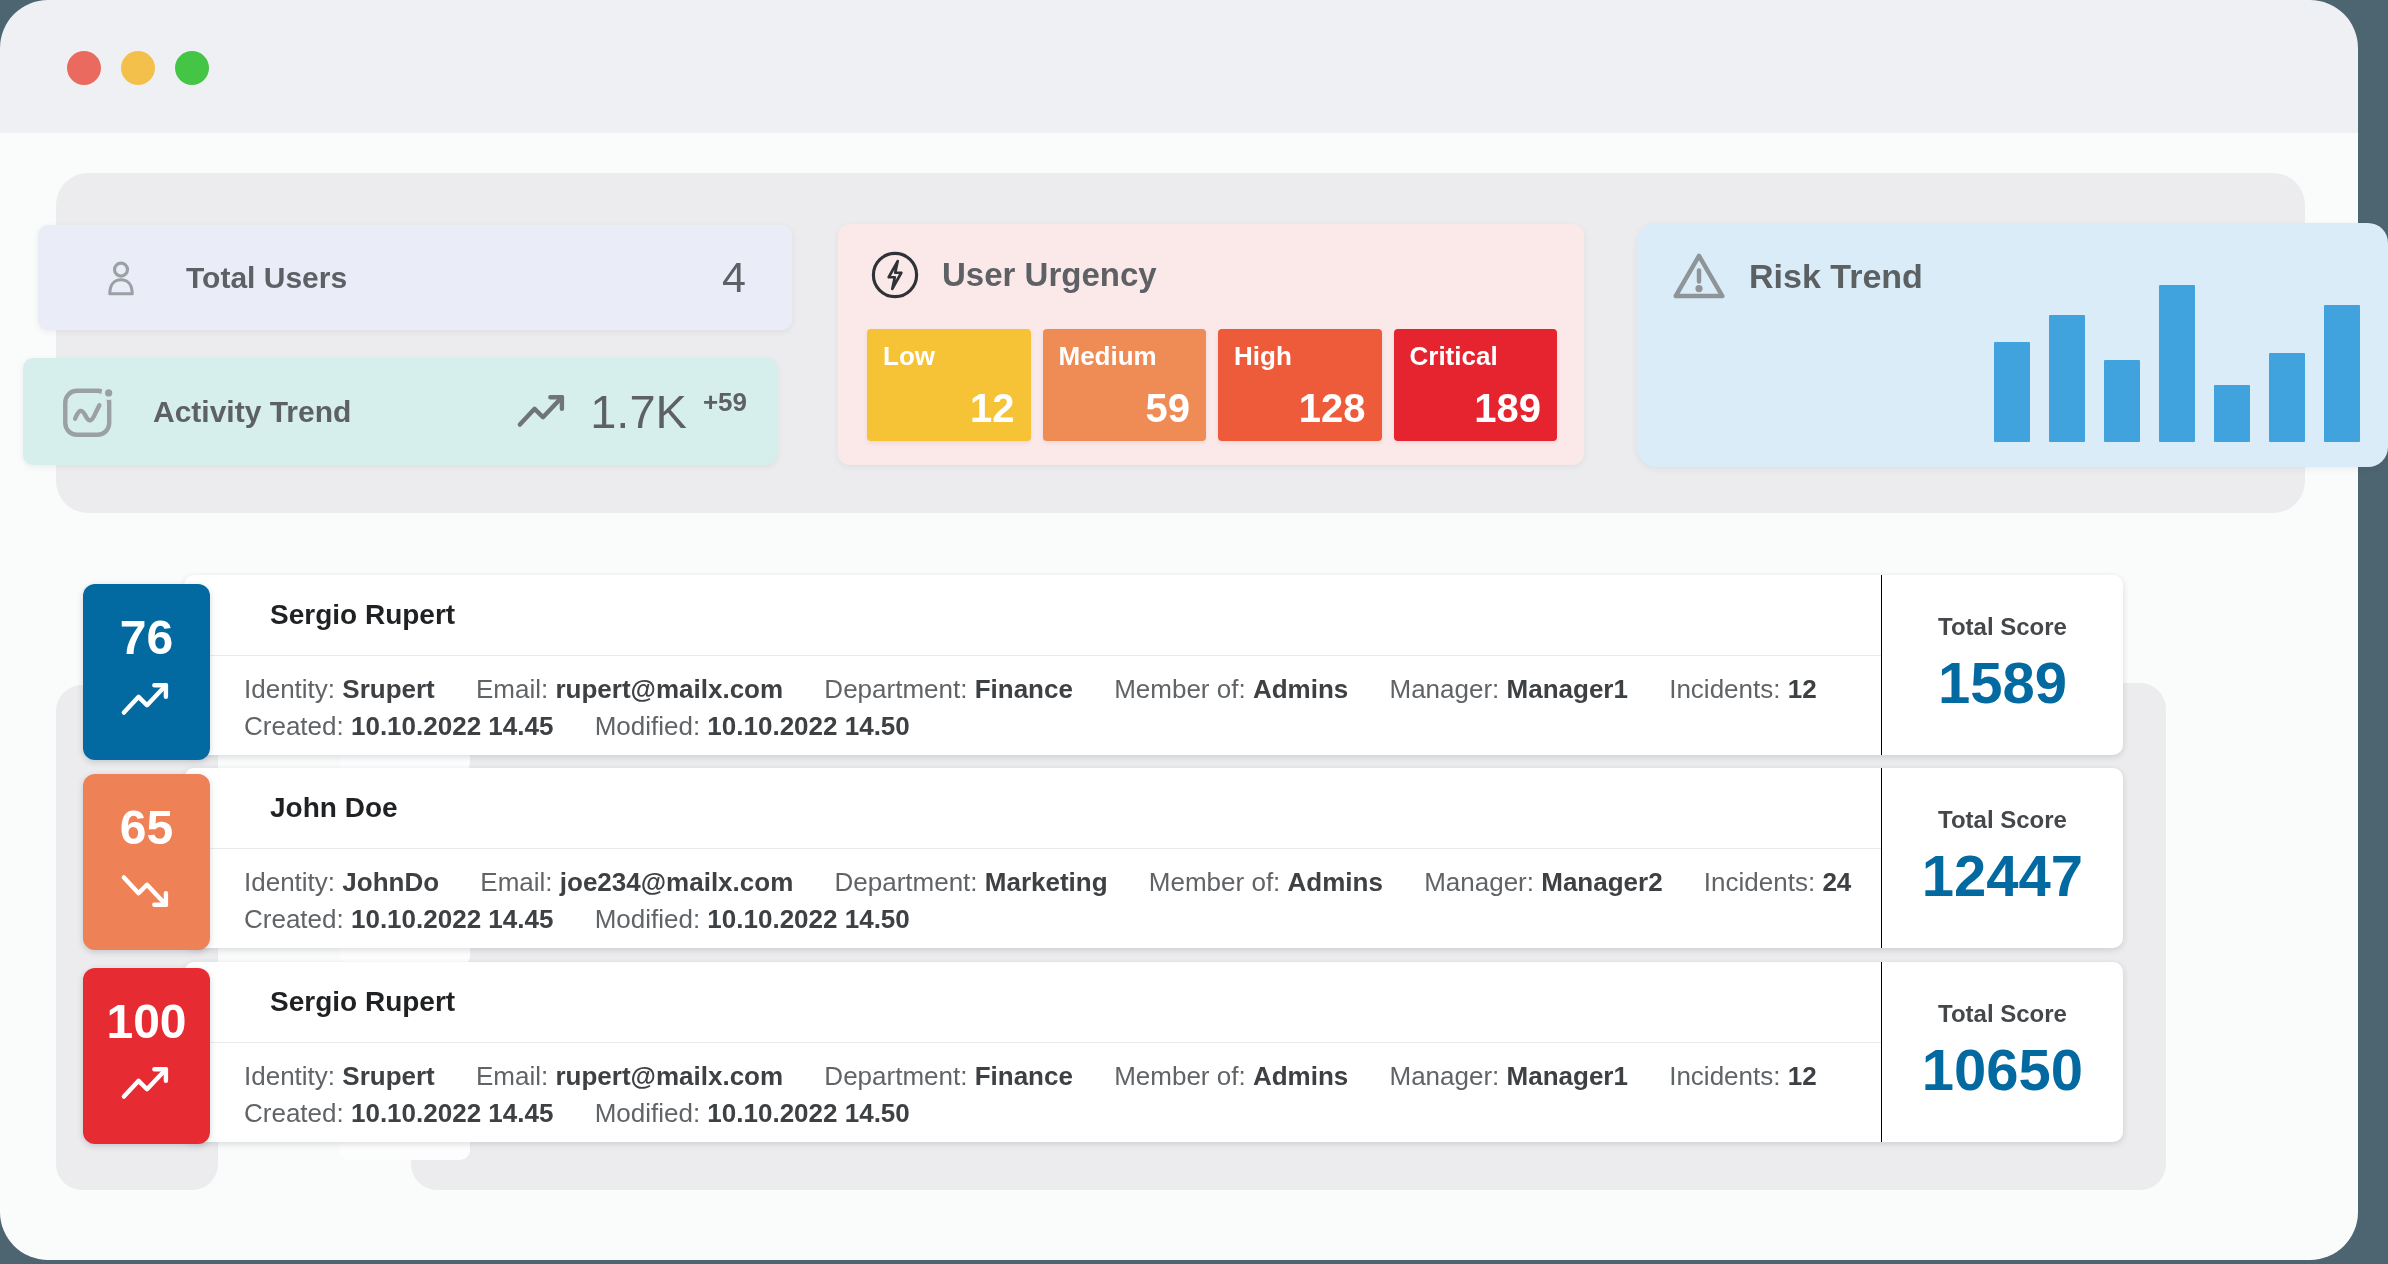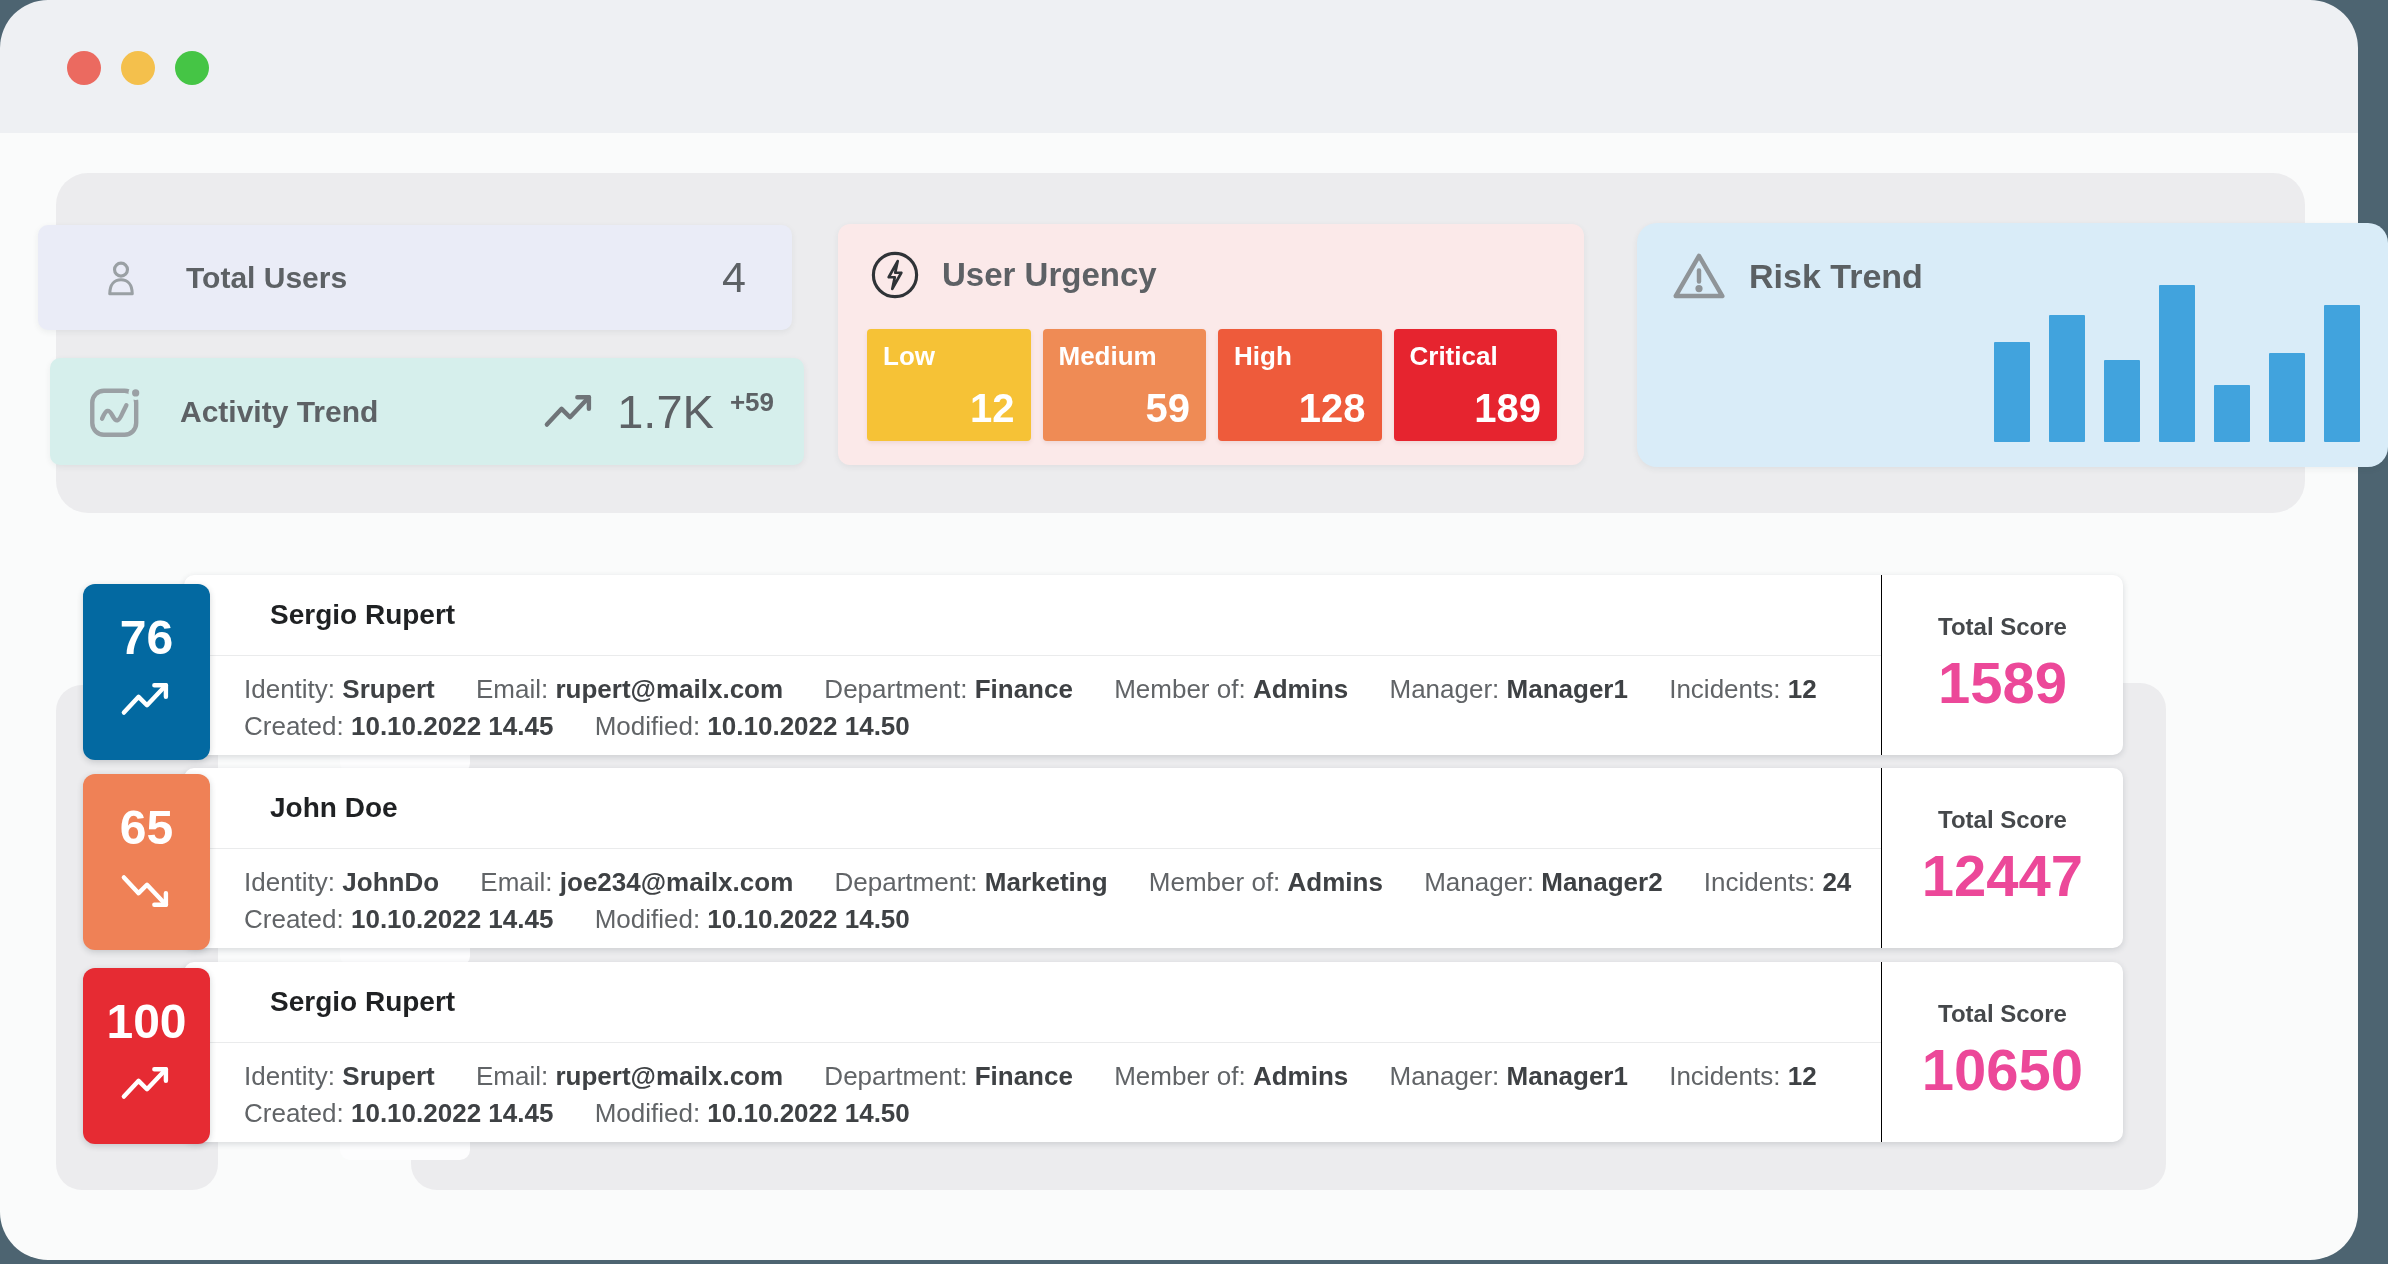--- a/index.html
+++ b/index.html
@@ -16,21 +16,21 @@
   
   .backing{position:absolute;background:#ececee;border-radius:32px;}
   .top-backing{left:56px;top:173px;width:2249px;height:340px;}
   .left-backing{left:56px;top:685px;width:162px;height:505px;border-radius:26px;}
   .main-backing{left:411px;top:683px;width:1755px;height:507px;border-radius:26px;}
 
   
   .card{position:absolute;box-shadow:0 2px 6px rgba(40,50,60,.07);}
   .card-users{left:38px;top:225px;width:754px;height:105px;border-radius:10px;background:#eaecf7;
               display:flex;align-items:center;padding:0 46px 0 62px;box-sizing:border-box;}
-  .card-activity{left:50px;top:358px;width:754px;height:107px;border-radius:10px;background:#d6efec;
+  .card-activity{left:23px;top:358px;width:754px;height:107px;border-radius:10px;background:#d6efec;
               display:flex;align-items:center;padding:0 30px 0 34px;box-sizing:border-box;}
   .stat-label{font-size:30px;font-weight:bold;color:#5d6165;}
   .card-users .stat-label{margin-left:44px;}
   .card-activity .stat-label{margin-left:34px;}
   .users-value{margin-left:auto;font-size:43px;color:#5d6165;}
   .activity-right{margin-left:auto;display:flex;align-items:center;}
   .activity-value{font-size:47px;color:#5d6165;margin-left:18px;}
   .activity-delta{font-size:26px;font-weight:bold;color:#5d6165;margin-left:16px;transform:translateY(-9px);}
 
   .card-urgency{left:838px;top:224px;width:746px;height:241px;border-radius:12px;background:#fbe9e9;box-sizing:border-box;}
@@ -54,21 +54,21 @@
   .row-main{flex:1;min-width:0;}
   .name-band{height:80px;border-bottom:1px solid #eaebec;display:flex;align-items:center;
              padding-left:86px;font-size:28px;font-weight:bold;color:#1f2123;}
   .details{padding:15px 0 0 60px;font-size:26px;color:#5f6266;line-height:37px;white-space:nowrap;}
   .pair{margin-right:34px;}
   .pair .lbl{color:#616467;}
   .pair .val{font-weight:bold;color:#3e4144;}
   .row-score{width:242px;border-left:1px solid #000000;display:flex;flex-direction:column;
              align-items:center;padding-top:38px;box-sizing:border-box;}
   .score-label{font-size:24px;font-weight:bold;color:#45484b;}
-  .score-value{font-size:58px;font-weight:bold;color:#ec4899;margin-top:8px;}
+  .score-value{font-size:58px;font-weight:bold;color:#0369a1;margin-top:8px;}
 
   .badge{position:absolute;left:83px;width:127px;height:176px;border-radius:12px;
          display:flex;flex-direction:column;align-items:center;box-shadow:0 2px 6px rgba(40,50,60,.20);}
   .badge-num{font-size:48px;font-weight:bold;color:#fff;margin-top:26px;}
   .badge svg{margin-top:14px;}
 
   .icon{flex:none;display:block;}
 </style>
 </head>
 <body>

